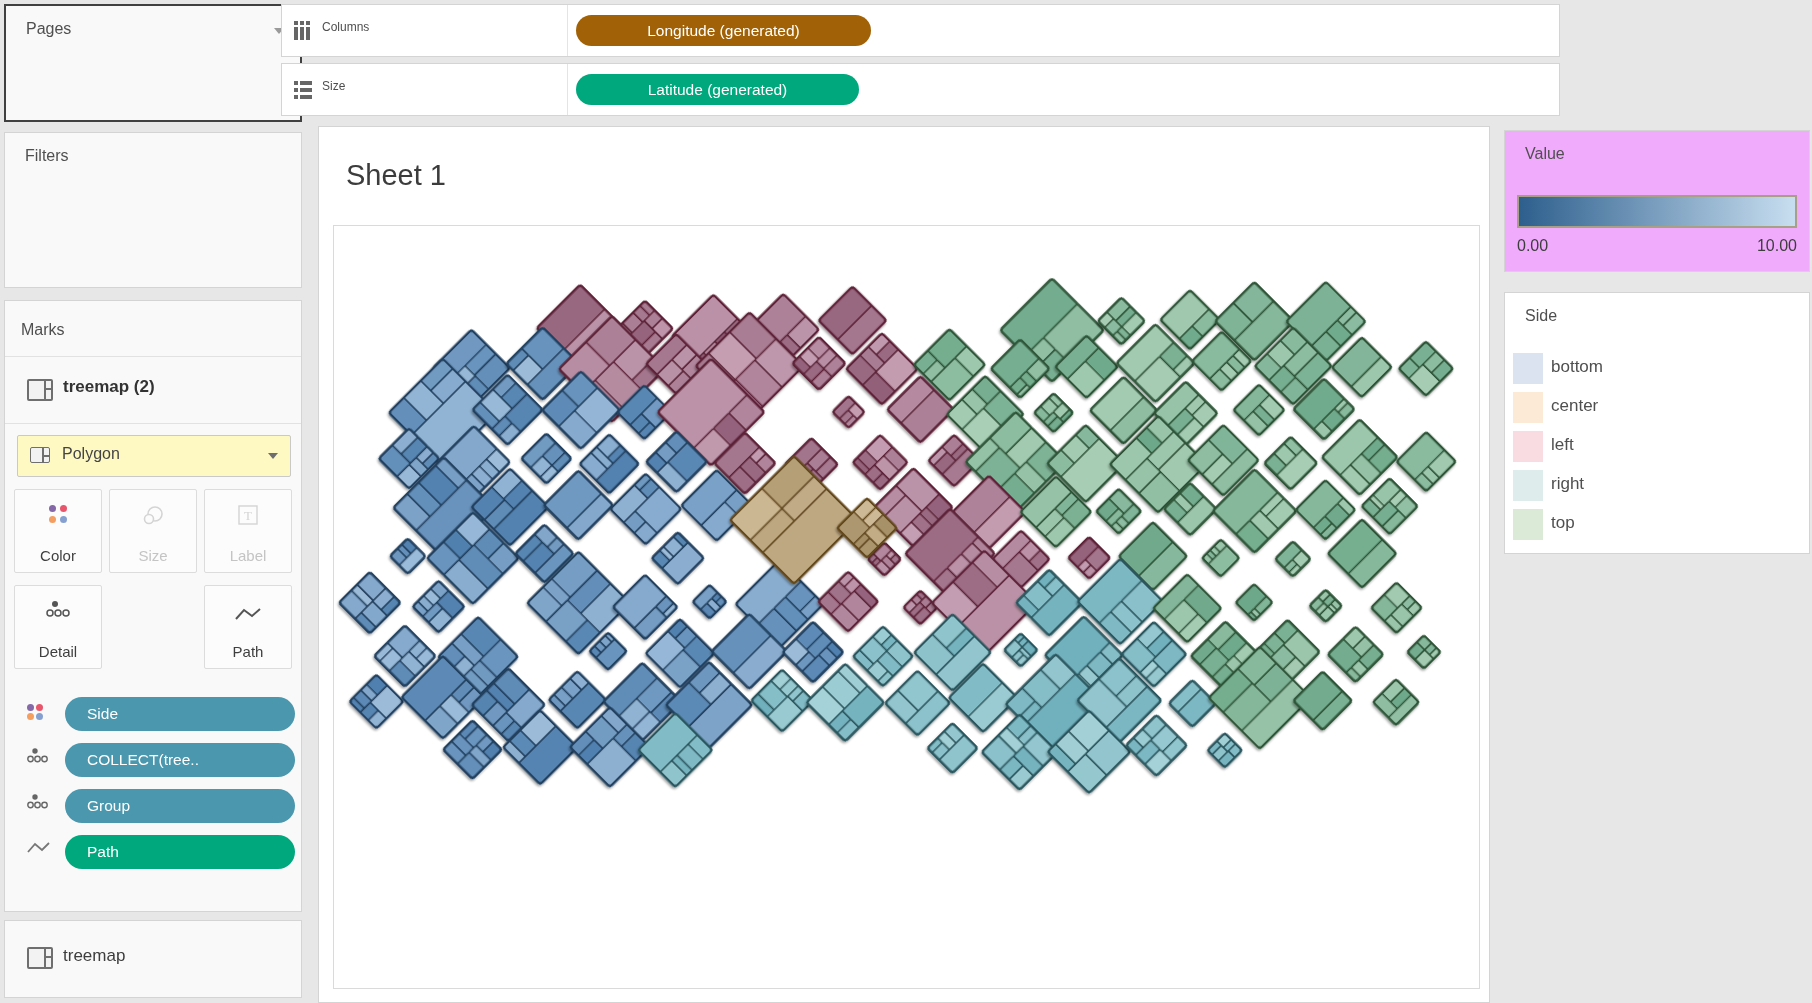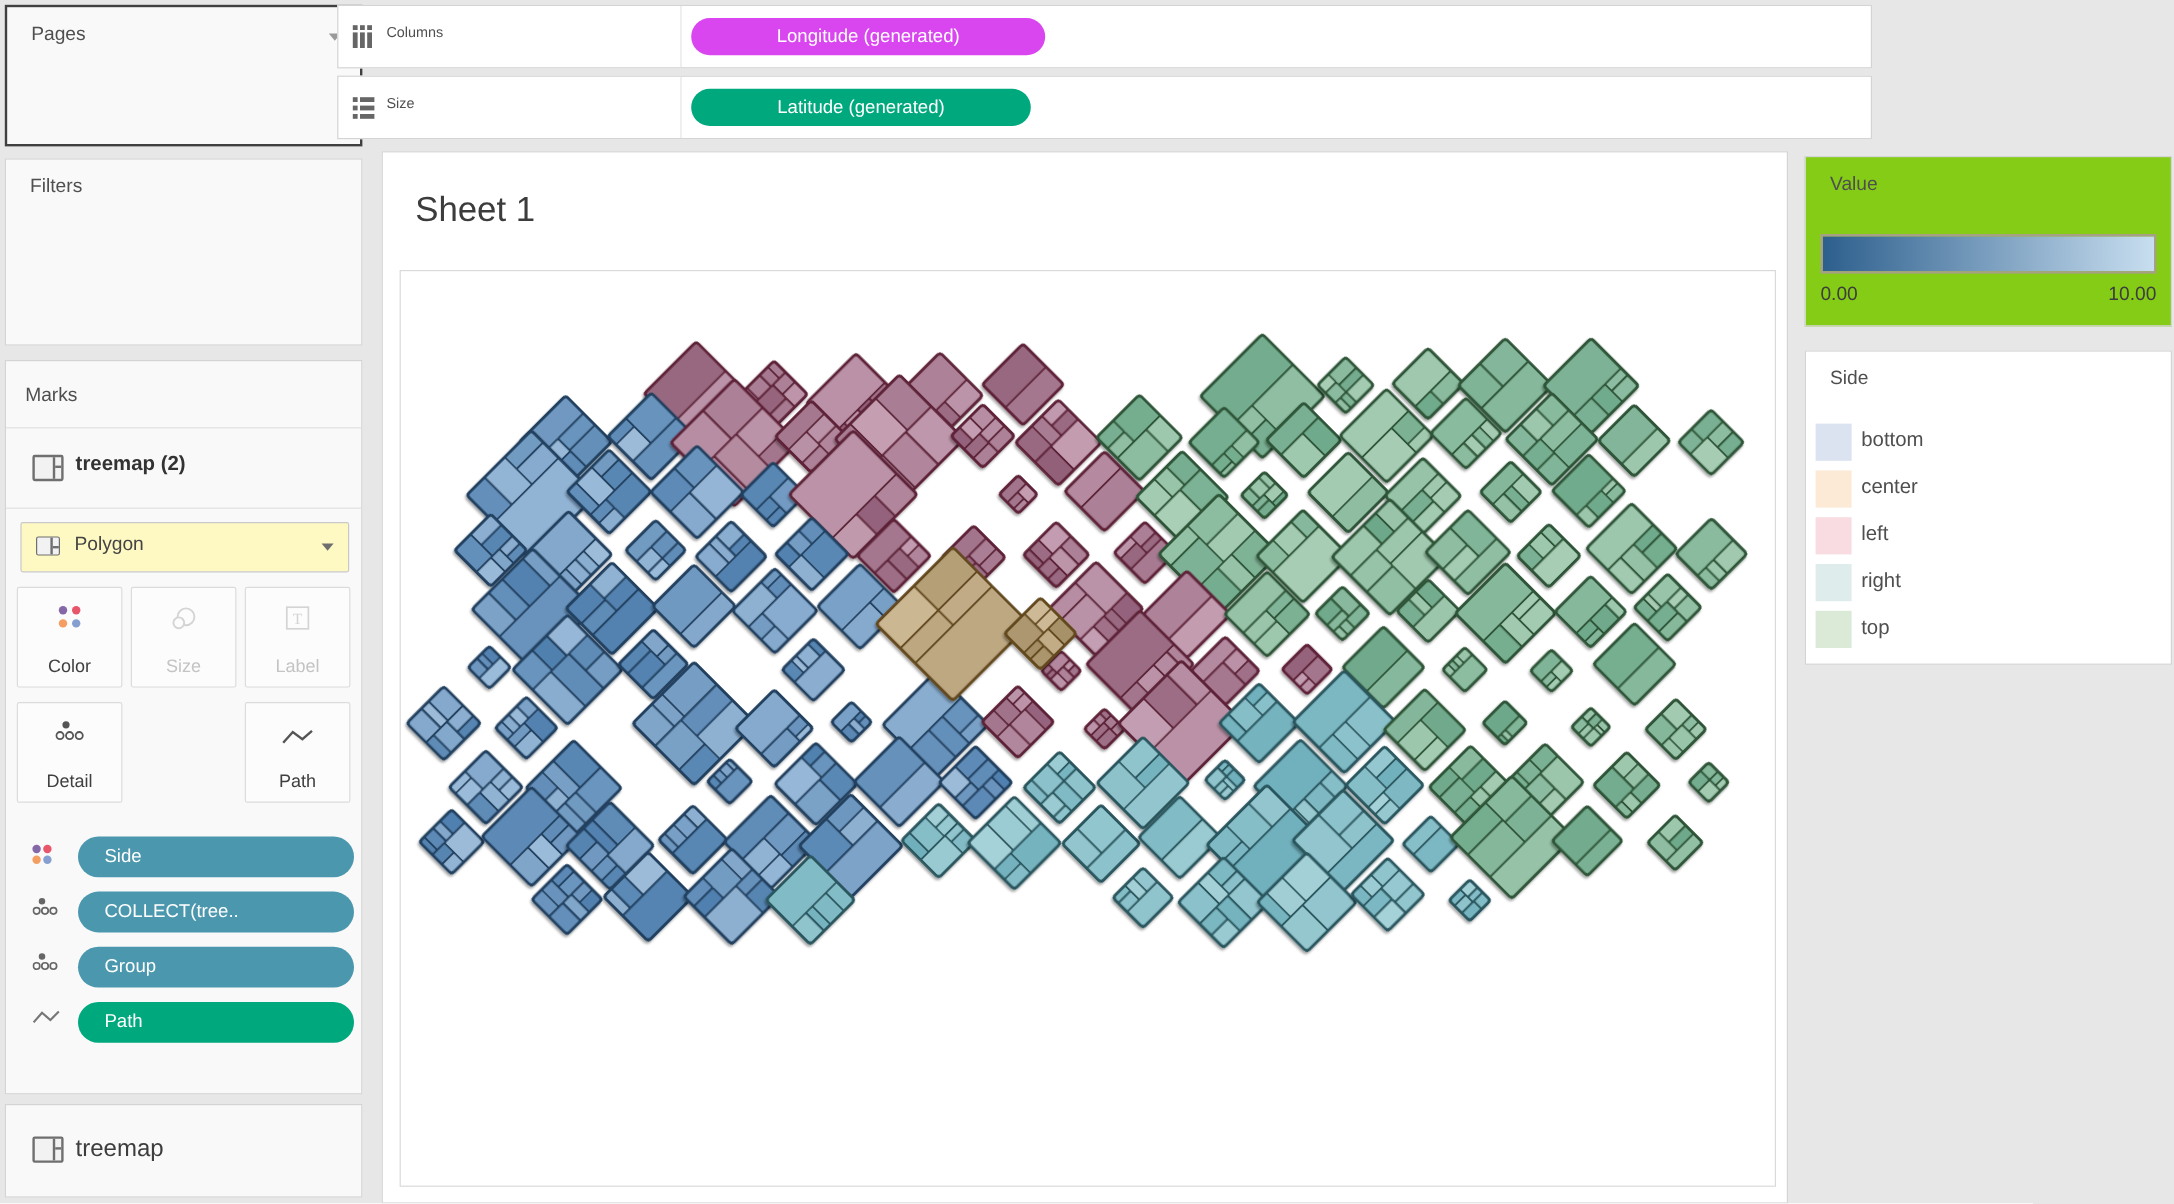--- a/index.html
+++ b/index.html
@@ -31,38 +31,38 @@
   .mbtn{position:absolute;width:88px;height:84px;border:1px solid #dcdcdc;background:#fcfcfc;
         box-sizing:border-box;border-radius:2px;}
   .mbtn .blbl{position:absolute;bottom:8px;width:100%;text-align:center;font-size:15px;color:#3f3f3f;}
   .mbtn.disabled .blbl{color:#c4c4c4;}
   .micon{position:absolute;top:14px;left:50%;transform:translateX(-50%);}
   .pill{position:absolute;left:60px;width:230px;height:34px;border-radius:17px;color:#fff;
         font-size:15.5px;line-height:34px;padding-left:22px;box-sizing:border-box;}
   .pillicon{position:absolute;left:22px;width:22px;height:20px;}
   #treemap-footer{left:4px;top:920px;width:298px;height:78px;}
   #treemap-footer .tmicon{position:absolute;left:22px;top:26px;}
-  #treemap-footer .lbl{position:absolute;left:58px;top:25px;font-size:20px;color:#3d3d3d;}
+  #treemap-footer .lbl{position:absolute;left:58px;top:25px;font-size:17px;color:#3d3d3d;}
   
   .shelf{position:absolute;left:281px;width:1279px;height:53px;background:#fff;border:1px solid #d4d4d4;box-sizing:border-box;}
   #columns-shelf{top:4px;} #rows-shelf{top:63px;}
   .shelf .slbl{position:absolute;left:40px;top:15px;font-size:12px;color:#4f4f4f;}
   .shelf .sep{position:absolute;left:285px;top:0;bottom:0;border-left:1px solid #e4e4e4;}
   .spill{position:absolute;left:294px;top:10px;height:31px;border-radius:16px;color:#fff;
          font-size:15.5px;line-height:31px;text-align:center;}
   
   .colicon{position:absolute;left:12px;top:16px;width:18px;height:20px;}
   .colicon i{position:absolute;width:3.5px;background:#666;}
   .rowicon i{position:absolute;height:3.5px;background:#666;}
   
   #sheet{left:318px;top:126px;width:1172px;height:877px;background:#fff;border:1px solid #d4d4d4;box-sizing:border-box;}
   #sheet-title{position:absolute;left:27px;top:32px;font-size:29px;color:#3c3c3c;}
   #plot{position:absolute;left:14px;top:98px;width:1147px;height:764px;border:1px solid #dadada;box-sizing:border-box;}
   
-  #value-legend{left:1504px;top:130px;width:306px;height:142px;background:#84cc16;}
+  #value-legend{left:1504px;top:130px;width:306px;height:142px;background:#f0abfc;}
   #value-legend .grad{position:absolute;left:12px;top:64px;width:280px;height:33px;border:2px solid #a79f86;box-sizing:border-box;}
   #value-legend .min{position:absolute;left:12px;top:106px;font-size:16px;color:#3d3d3d;}
   #value-legend .max{position:absolute;right:12px;top:106px;font-size:16px;color:#3d3d3d;}
   #side-legend{left:1504px;top:292px;width:306px;height:262px;background:#fff;}
   .sl-item{position:absolute;left:0;width:100%;height:38px;}
   .sl-item .sw{position:absolute;left:8px;top:2px;width:30px;height:31px;}
   .sl-item .sl{position:absolute;left:46px;top:6px;font-size:17px;color:#4f4f4f;}
   .dot{position:absolute;width:7px;height:7px;border-radius:50%;}
 </style>
 </head>
@@ -185,21 +185,21 @@
     <span class="colicon">
       <i style="left:0;top:0;height:3.5px"></i>
         <i style="left:6px;top:0;height:3.5px"></i>
         <i style="left:12px;top:0;height:3.5px"></i>
       <i style="left:0;top:6px;height:13px"></i>
         <i style="left:6px;top:6px;height:13px"></i>
         <i style="left:12px;top:6px;height:13px"></i>
     </span>
     <span class="slbl">Columns</span>
     <span class="sep"></span>
-    <div class="spill" style="width: 295px; background: #d946ef;">Longitude (generated)</div>
+    <div class="spill" style="width: 295px; background: #a16207;">Longitude (generated)</div>
   </div>
 
   <div class="shelf" id="rows-shelf">
     <span class="colicon rowicon">
       <i style="left:0;top:1px;width:3.5px"></i>
         <i style="left:0;top:8px;width:3.5px"></i>
         <i style="left:0;top:15px;width:3.5px"></i>
       <i style="left:6px;top:1px;width:12px"></i>
         <i style="left:6px;top:8px;width:12px"></i>
         <i style="left:6px;top:15px;width:12px"></i>

